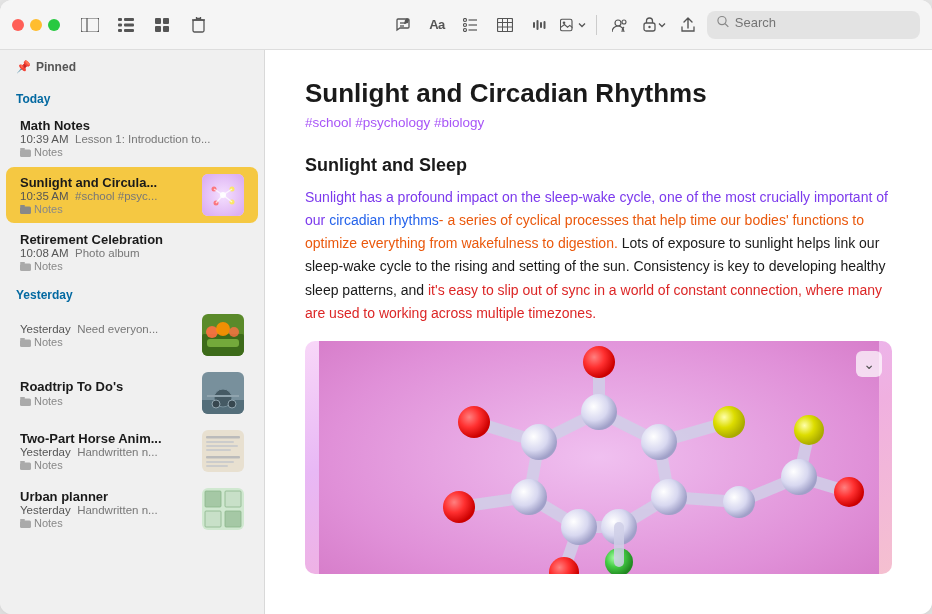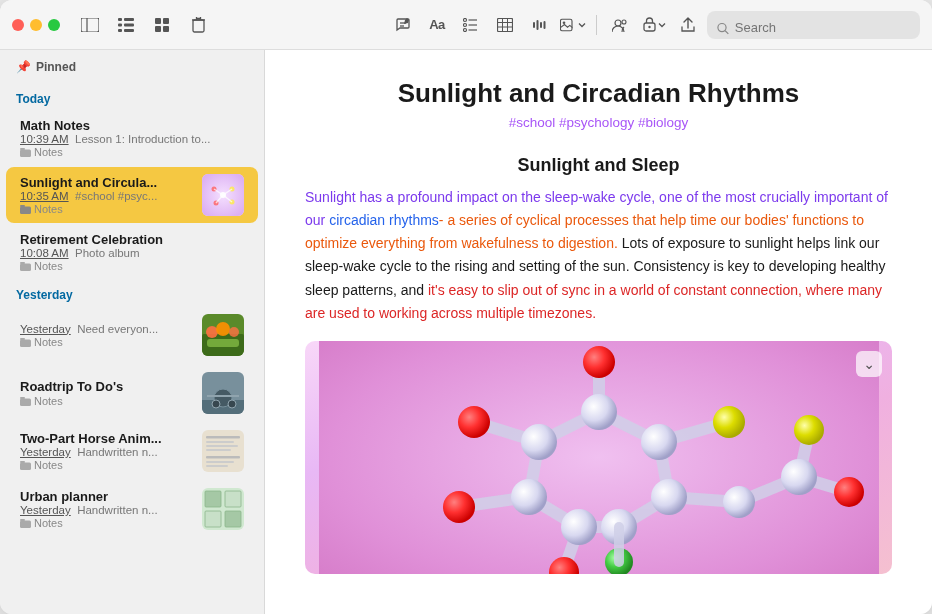--- a/index.html
+++ b/index.html
@@ -72,21 +72,21 @@
       border: none;
       background: transparent;
       cursor: pointer;
       display: flex; align-items: center; justify-content: center;
       color: #555;
       font-size: 16px;
     }
 
     .search-box {
       display: flex;
-      align-items: flex-end;
+      align-items: flex-start;
       background: rgba(0,0,0,0.07);
       border-radius: 8px;
       padding: 4px 10px;
       gap: 6px;
       width: 213px;
       height: 28px;
     }
     .search-box input {
       border: none;
       background: transparent;
@@ -160,21 +160,21 @@
       overflow: hidden;
       text-overflow: ellipsis;
     }
     .note-meta {
       font-size: 11.5px;
       color: #777;
       white-space: nowrap;
       overflow: hidden;
       text-overflow: ellipsis;
     }
-    .note-meta span.time { color: #555; font-weight: 500; text-decoration: underline; }
+    .note-meta span.time { color: #555; font-weight: 500; }
 
     .note-folder {
       font-size: 11px;
       color: #888;
       display: flex;
       align-items: center;
       gap: 3px;
       margin-top: 1px;
     }
 
@@ -197,21 +197,20 @@
 
     
     .content {
       flex: 1;
       background: #fff;
       overflow-y: auto;
       padding: 28px 40px 40px;
       display: flex;
       flex-direction: column;
       gap: 0;
-      align-items: center;
     }
     .content::-webkit-scrollbar { width: 6px; }
     .content::-webkit-scrollbar-thumb { background: rgba(0,0,0,0.15); border-radius: 3px; }
 
     .note-main-title {
       font-size: 26px;
       font-weight: 700;
       color: #1a1a1a;
       margin-bottom: 6px;
       line-height: 1.2;

